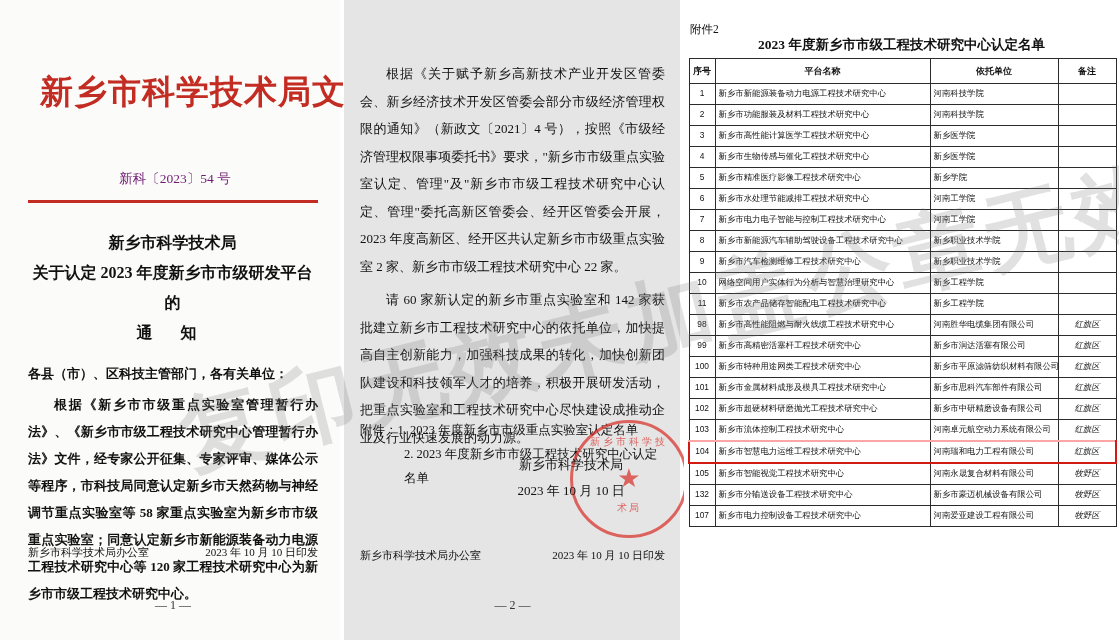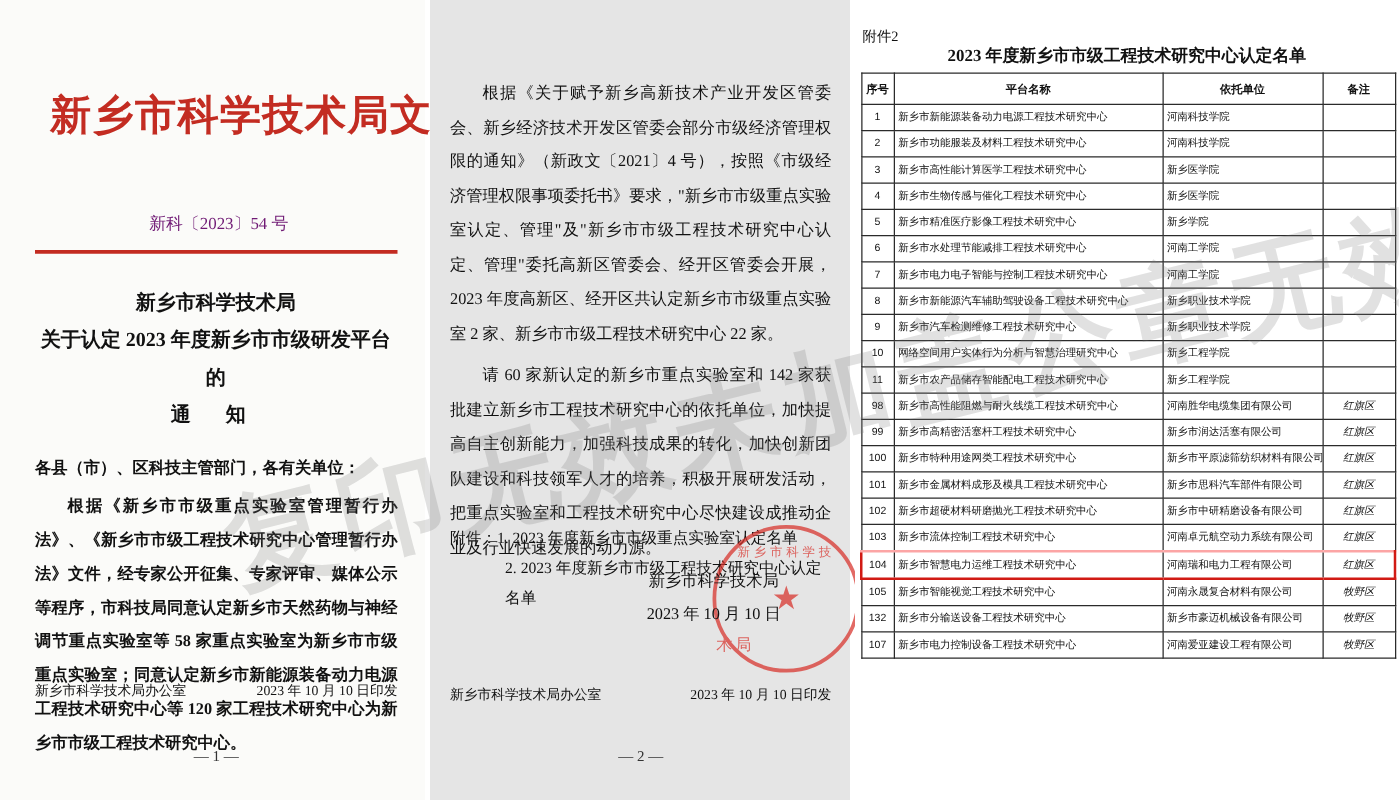--- a/index.html
+++ b/index.html
@@ -82,22 +82,22 @@
   }
   .seal .star{
     position:absolute;left:50%;top:50%;transform:translate(-50%,-50%);
     color:#d8312a;font-size:26px;line-height:1;
   }
   .seal .arc{
     position:absolute;left:0;top:12px;width:100%;text-align:center;
     color:#d8312a;font-size:10px;letter-spacing:3px;
   }
   .seal .arcb{
-    position:absolute;left:0;bottom:10px;width:100%;text-align:left;
-    color:#d8312a;font-size:13px;letter-spacing:2px;
+    position:absolute;left:0;bottom:20px;width:100%;text-align:center;
+    color:#d8312a;font-size:10px;letter-spacing:2px;
   }
   .foot-mid{
     position:absolute;left:16px;top:548px;width:305px;
     font-size:11px;color:#111;display:flex;justify-content:space-between;
   }
   .pagenum-2{
     position:absolute;left:16px;top:598px;width:305px;text-align:center;
     font-size:12px;color:#333;
   }
 

